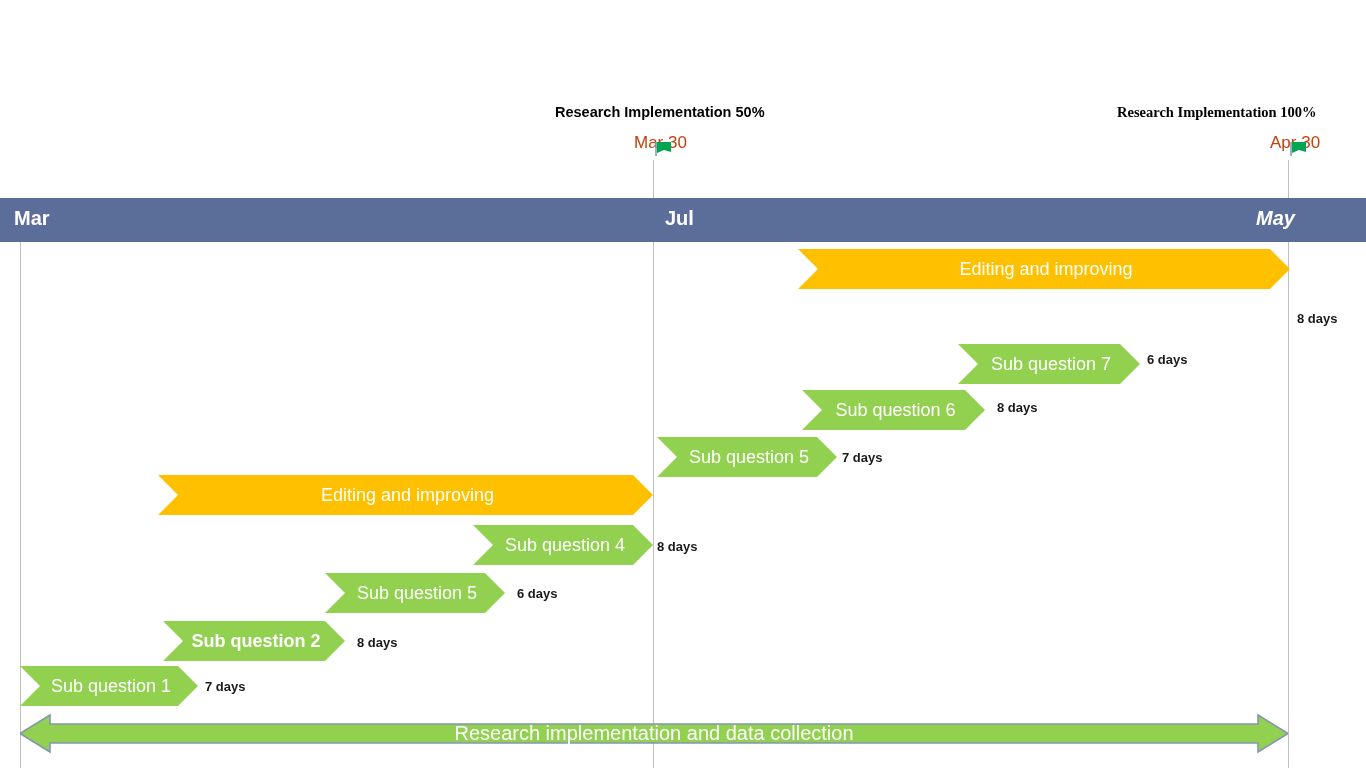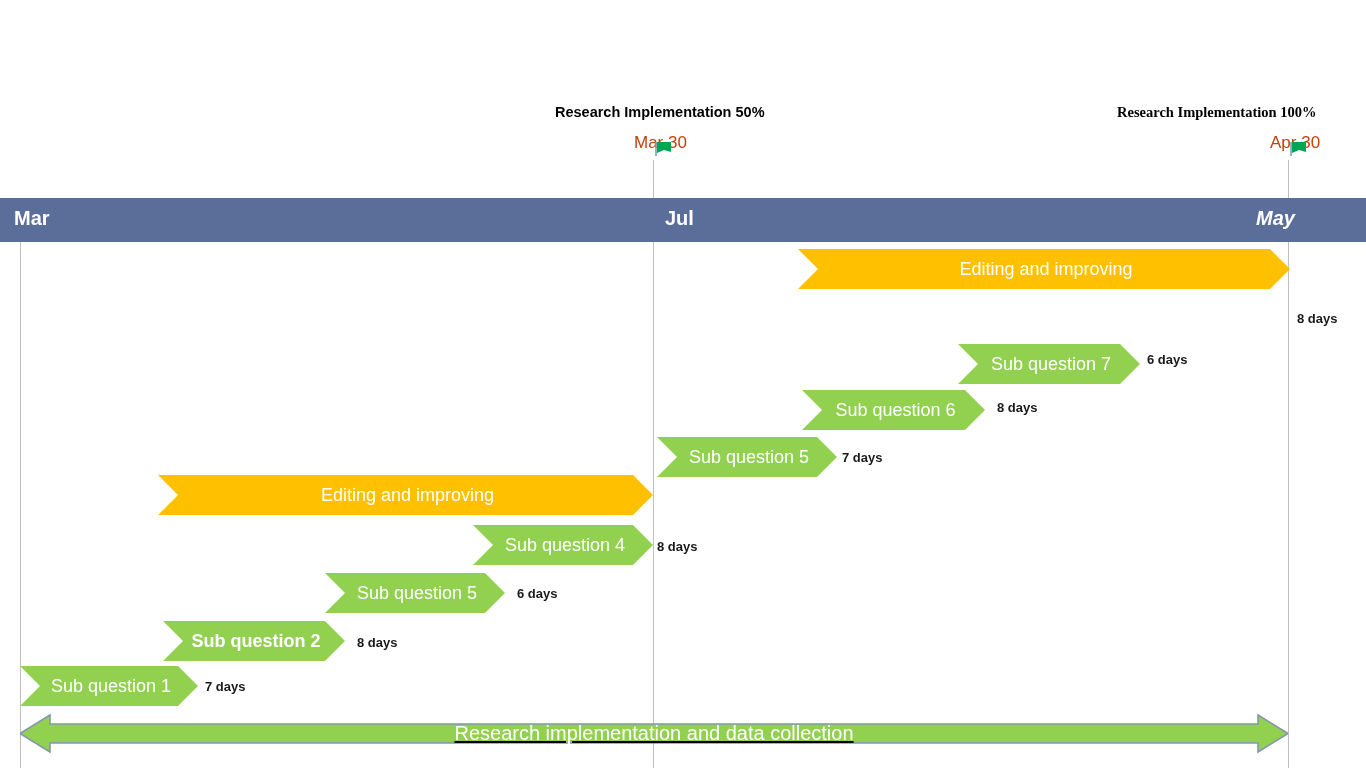--- a/index.html
+++ b/index.html
@@ -193,20 +193,20 @@
   <div class="bar" style="left:163px; top:621px; width:182px; background:#92d050;font-weight:bold;">
     <span class="bar-label">Sub question 2</span>
   </div>
   <span class="duration" style="left:357px; top:635px;">8 days</span>
 
   <div class="bar" style="left:20px; top:666px; width:178px; background:#92d050;">
     <span class="bar-label">Sub question 1</span>
   </div>
   <span class="duration" style="left:205px; top:679px;">7 days</span>
 
-  <div class="summary" style="left:20px; top:713px; width:1268px; height:41px;text-decoration:underline;">
+  <div class="summary" style="left:20px; top:713px; width:1268px; height:41px;">
     <svg width="1268" height="41" viewBox="0 0 1268 41" preserveAspectRatio="none">
       <polygon points="0,20.5 30,2 30,11 1238,11 1238,2 1268,20.5 1238,39 1238,30 30,30 30,39" fill="#92d050" stroke="#8497b0" stroke-width="1.6"></polygon>
     </svg>
     <span class="sum-label">Research implementation and data collection</span>
   </div>
 
 </div>
 
 </body></html>

